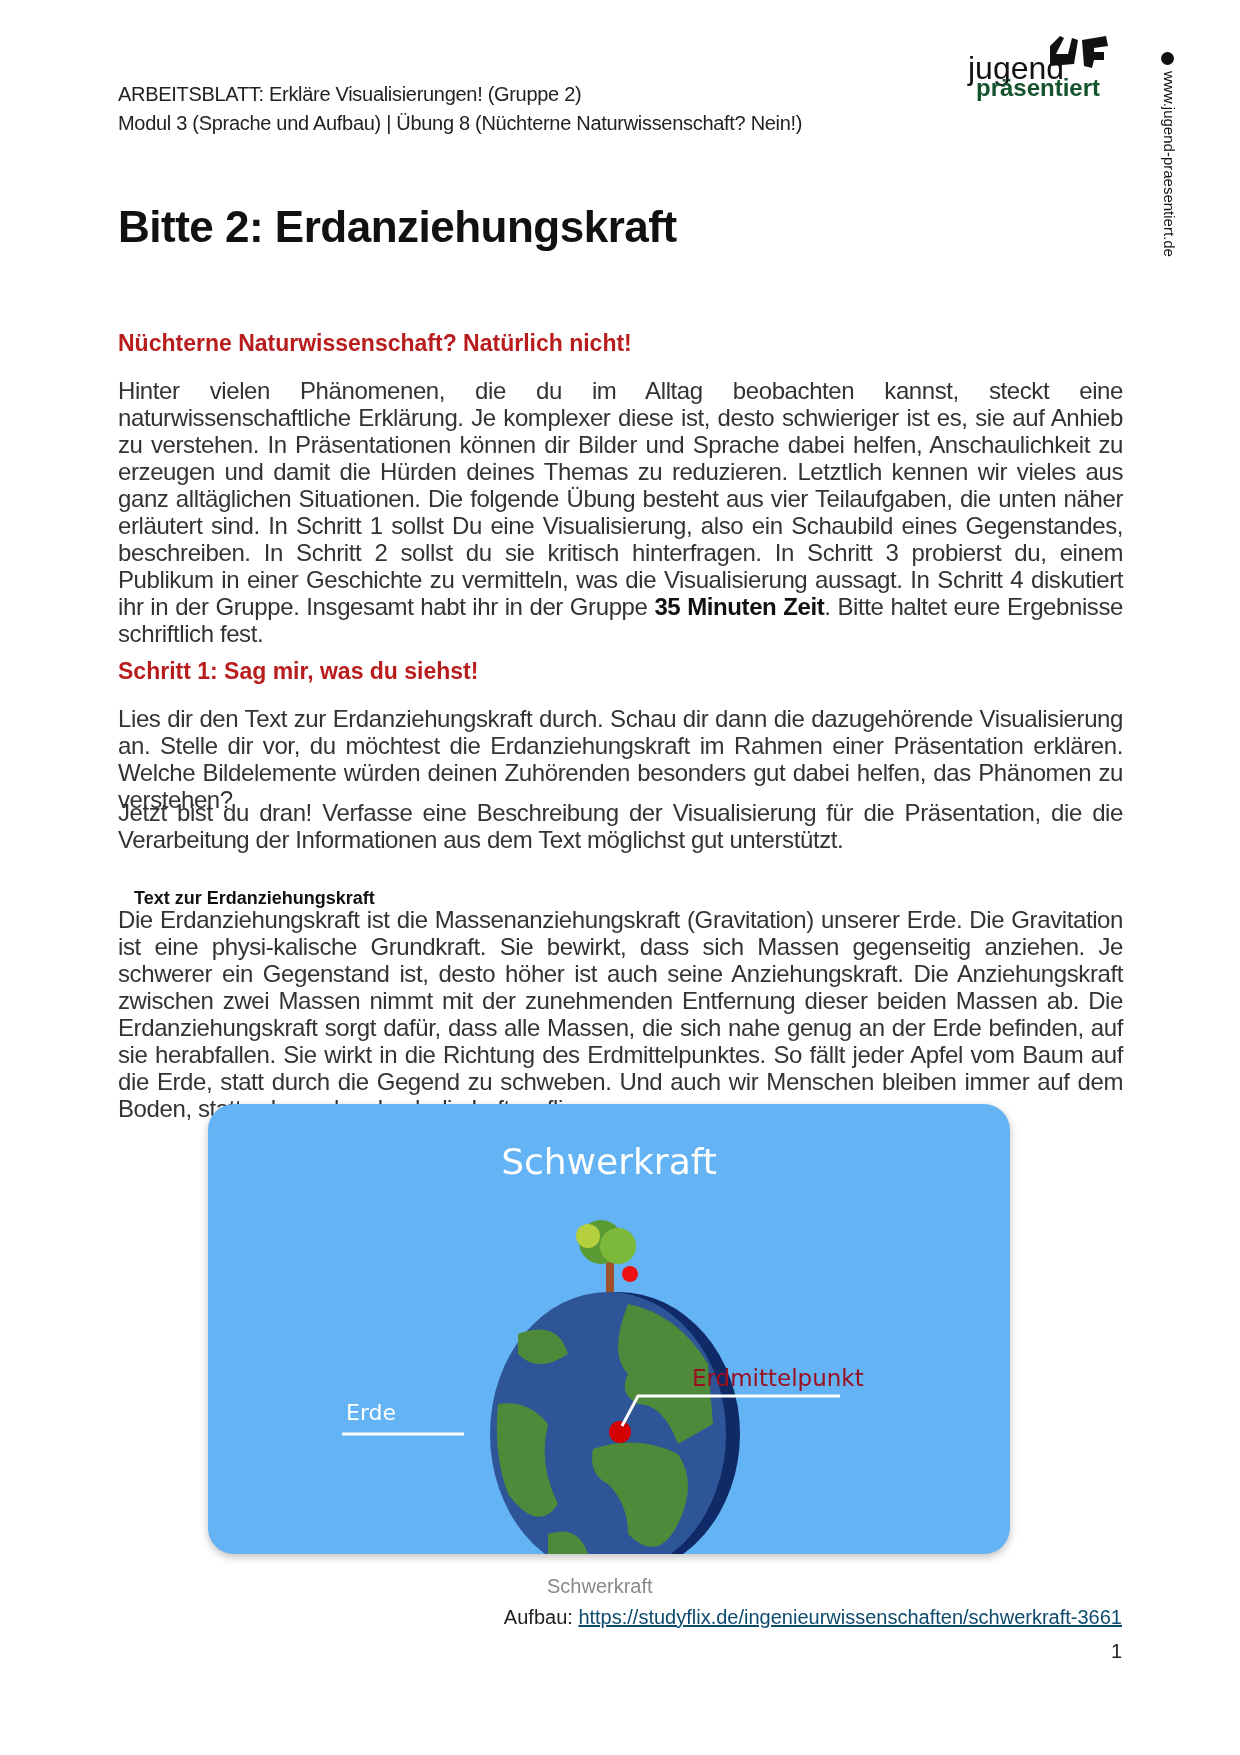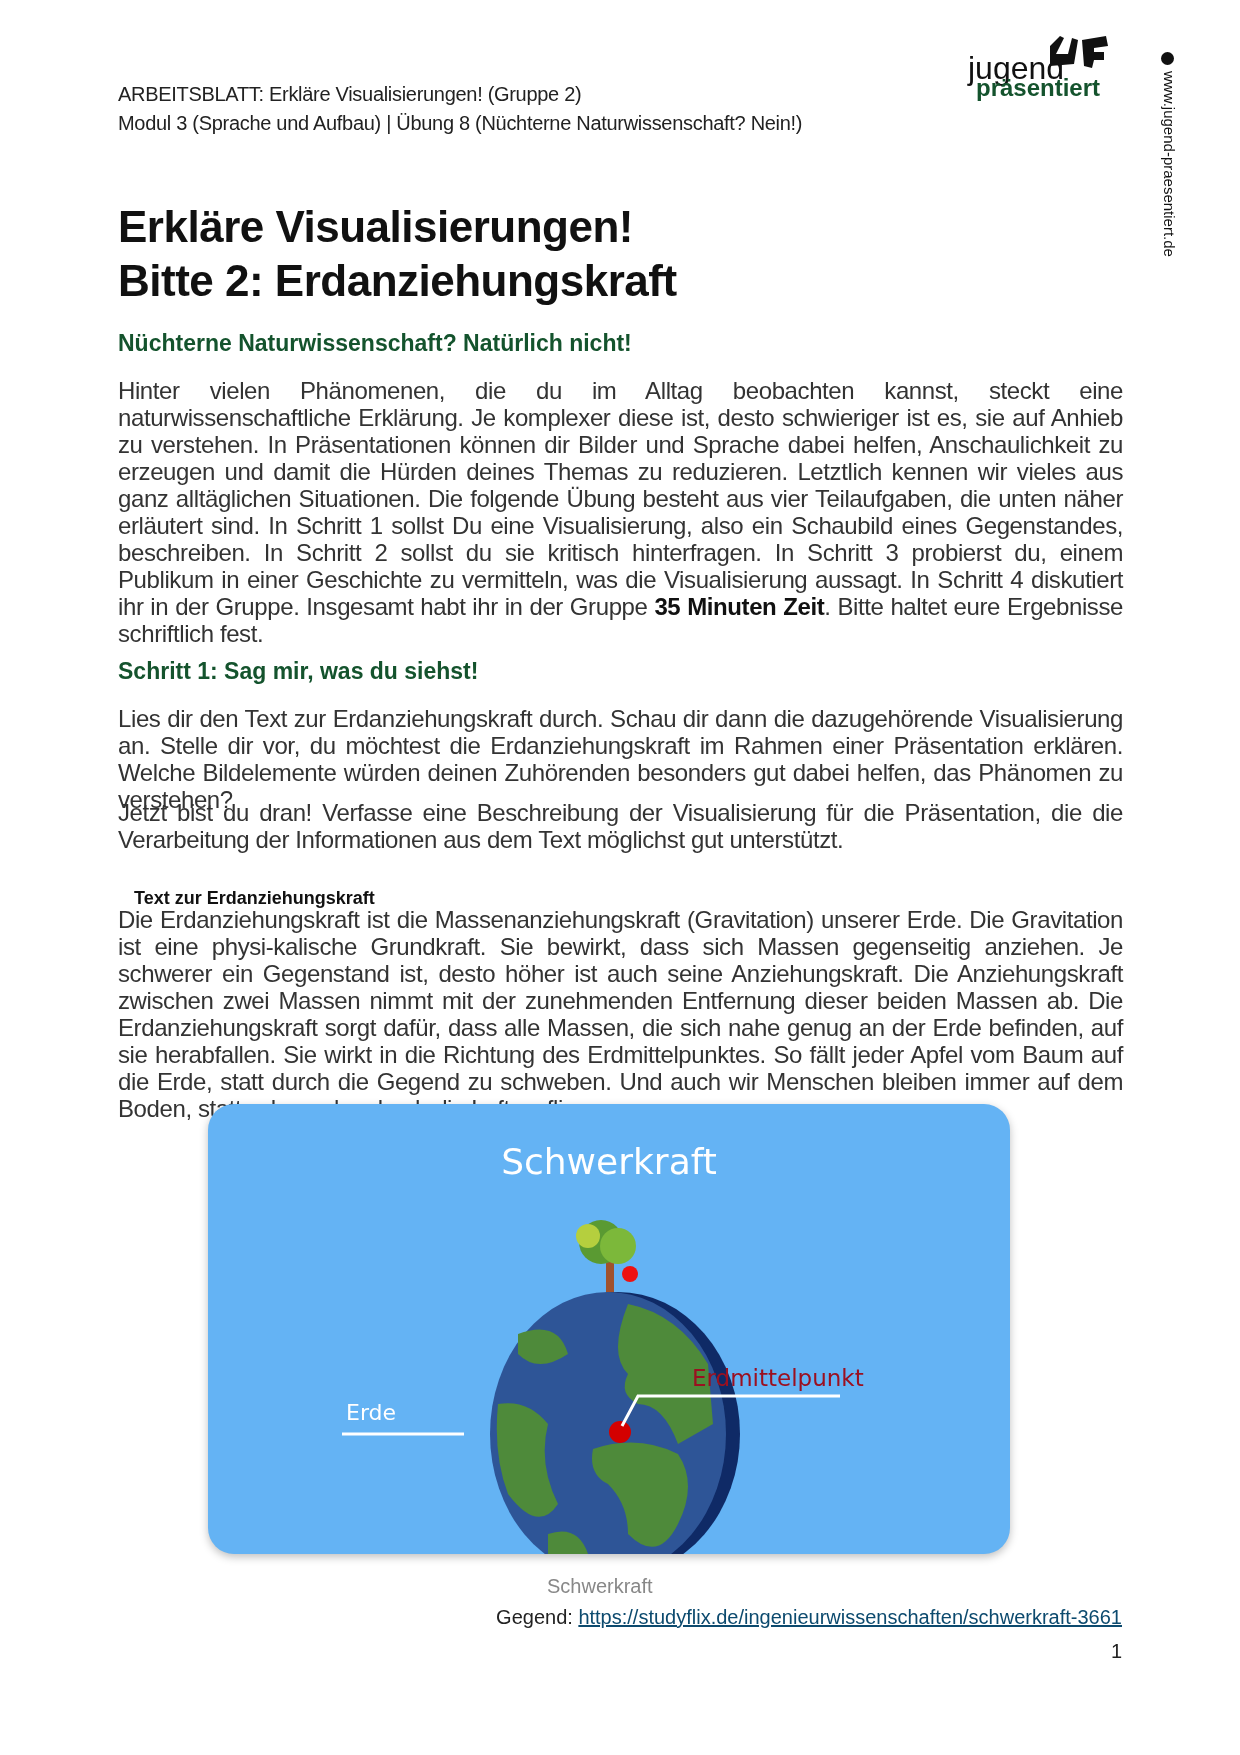--- a/index.html
+++ b/index.html
@@ -8,21 +8,21 @@
   .hdr { position:absolute; left:118px; top:56px; font-size:20px; line-height:29px; color:#222;
          font-family:"Liberation Sans Narrow","Liberation Sans", sans-serif; letter-spacing:-0.3px;margin-top:24px; }
   .logo { position:absolute; left:968px; top:32px; width:150px; height:72px; }
   .logo .l1 { position:absolute; left:0; top:18px; font-size:32px; color:#111; }
   .logo .l2 { position:absolute; left:8px; top:42px; font-size:24px; font-weight:bold; color:#14532d; }
   .logo svg { position:absolute; left:78px; top:0; }
   .vert { position:absolute; left:1160px; top:52px; transform-origin:0 0; transform:rotate(90deg) translateY(-18px);
           font-size:15px; color:#111; white-space:nowrap; }
   .vert .globe { display:inline-block; width:13px; height:13px; border-radius:50%; background:#111; vertical-align:middle; margin-right:6px; }
   h1 { position:absolute; left:118px; top:200px; margin:0; font-size:44px; line-height:54px; font-weight:bold; color:#111; letter-spacing:-0.5px; }
-  h2 { position:absolute; margin:0; font-size:23px; font-weight:bold; color:#14532d; left:118px; }
+  h2 { position:absolute; margin:0; font-size:23px; font-weight:bold; color:#b91c1c; left:118px; }
   .p { position:absolute; left:118px; width:1005px; font-size:24px; line-height:27px; color:#333; text-align:justify;
        letter-spacing:-0.4px; }
   .p b { color:#111; }
   h3 { position:absolute; left:118px; margin:16px; font-size:18px; font-weight:bold; color:#111; }
   .figure { position:absolute; left:208px; top:1104px; width:802px; height:450px; border-radius:26px; background:#64b3f4;
             box-shadow:0 3px 8px rgba(0,0,0,0.25); overflow:hidden; }
   .caption { position:absolute; left:547px; top:1575px; font-size:20px; color:#888; }
   .source { position:absolute; right:118px; top:1606px; font-size:20px; color:#222; }
   .source a { color:#0c4a6e; text-decoration:underline; }
   .pagenum { position:absolute; right:118px; top:1640px; font-size:20px; color:#222; }
@@ -42,21 +42,20 @@
     <path d="M4 14 L14 4 L18 6 L10 22 L22 22 L26 6 L32 8 L28 32 L4 34 Z" fill="#111"></path>
     <path d="M36 8 L60 4 L62 14 L48 16 L48 20 L58 20 L58 28 L48 28 L46 36 L38 34 Z" fill="#111"></path>
   </svg>
 </div>
 
 <div class="vert">
   <span class="globe"></span><span>www.jugend-praesentiert.de</span>
 </div>
 
 <h1>
-  <div>Erkläre Visualisierungen!</div>
   <div>Bitte 2: Erdanziehungskraft</div>
 </h1>
 
 <h2 style="top:330px;">Nüchterne Naturwissenschaft? Natürlich nicht!</h2>
 
 <div class="p" style="top:377px;"><span>Hinter vielen Phänomenen, die du im Alltag beobachten kannst, steckt eine naturwissenschaftliche Erklärung. Je komplexer diese ist, desto schwieriger ist es, sie auf Anhieb zu verstehen. In Präsentationen können dir Bilder und Sprache dabei helfen, Anschaulichkeit zu erzeugen und damit die Hürden deines Themas zu reduzieren. Letztlich kennen wir vieles aus ganz alltäglichen Situationen. Die folgende Übung besteht aus vier Teilaufgaben, die unten näher erläutert sind. In Schritt 1 sollst Du eine Visualisierung, also ein Schaubild eines Gegenstandes, beschreiben. In Schritt 2 sollst du sie kritisch hinterfragen. In Schritt 3 probierst du, einem Publikum in einer Geschichte zu vermitteln, was die Visualisierung aussagt. In Schritt 4 diskutiert ihr in der Gruppe. Insgesamt habt ihr in der Gruppe </span><b>35 Minuten Zeit</b><span>. Bitte haltet eure Ergebnisse schriftlich fest.</span></div>
 
 <h2 style="top:658px;">Schritt 1: Sag mir, was du siehst!</h2>
 
 <div class="p" style="top:705px;">Lies dir den Text zur Erdanziehungskraft durch. Schau dir dann die dazugehörende Visualisierung an. Stelle dir vor, du möchtest die Erdanziehungskraft im Rahmen einer Präsentation erklären. Welche Bildelemente würden deinen Zuhörenden besonders gut dabei helfen, das Phänomen zu verstehen?</div>
@@ -87,15 +86,15 @@
 
     <polyline points="414,322 430,292 632,292" fill="none" stroke="#fff" stroke-width="3"></polyline>
     <line x1="134" y1="330" x2="256" y2="330" stroke="#fff" stroke-width="3"></line>
     <text x="484" y="282" font-size="23" fill="#9b1020" font-family="DejaVu Sans, sans-serif">Erdmittelpunkt</text>
     <text x="138" y="316" font-size="22" fill="#fff" font-family="DejaVu Sans, sans-serif">Erde</text>
   </svg>
 </div>
 
 <div class="caption">Schwerkraft</div>
 
-<div class="source"><span>Gegend: </span><a>https://studyflix.de/ingenieurwissenschaften/schwerkraft-3661</a></div>
+<div class="source"><span>Aufbau: </span><a>https://studyflix.de/ingenieurwissenschaften/schwerkraft-3661</a></div>
 
 <div class="pagenum">1</div>
 
 </body></html>

